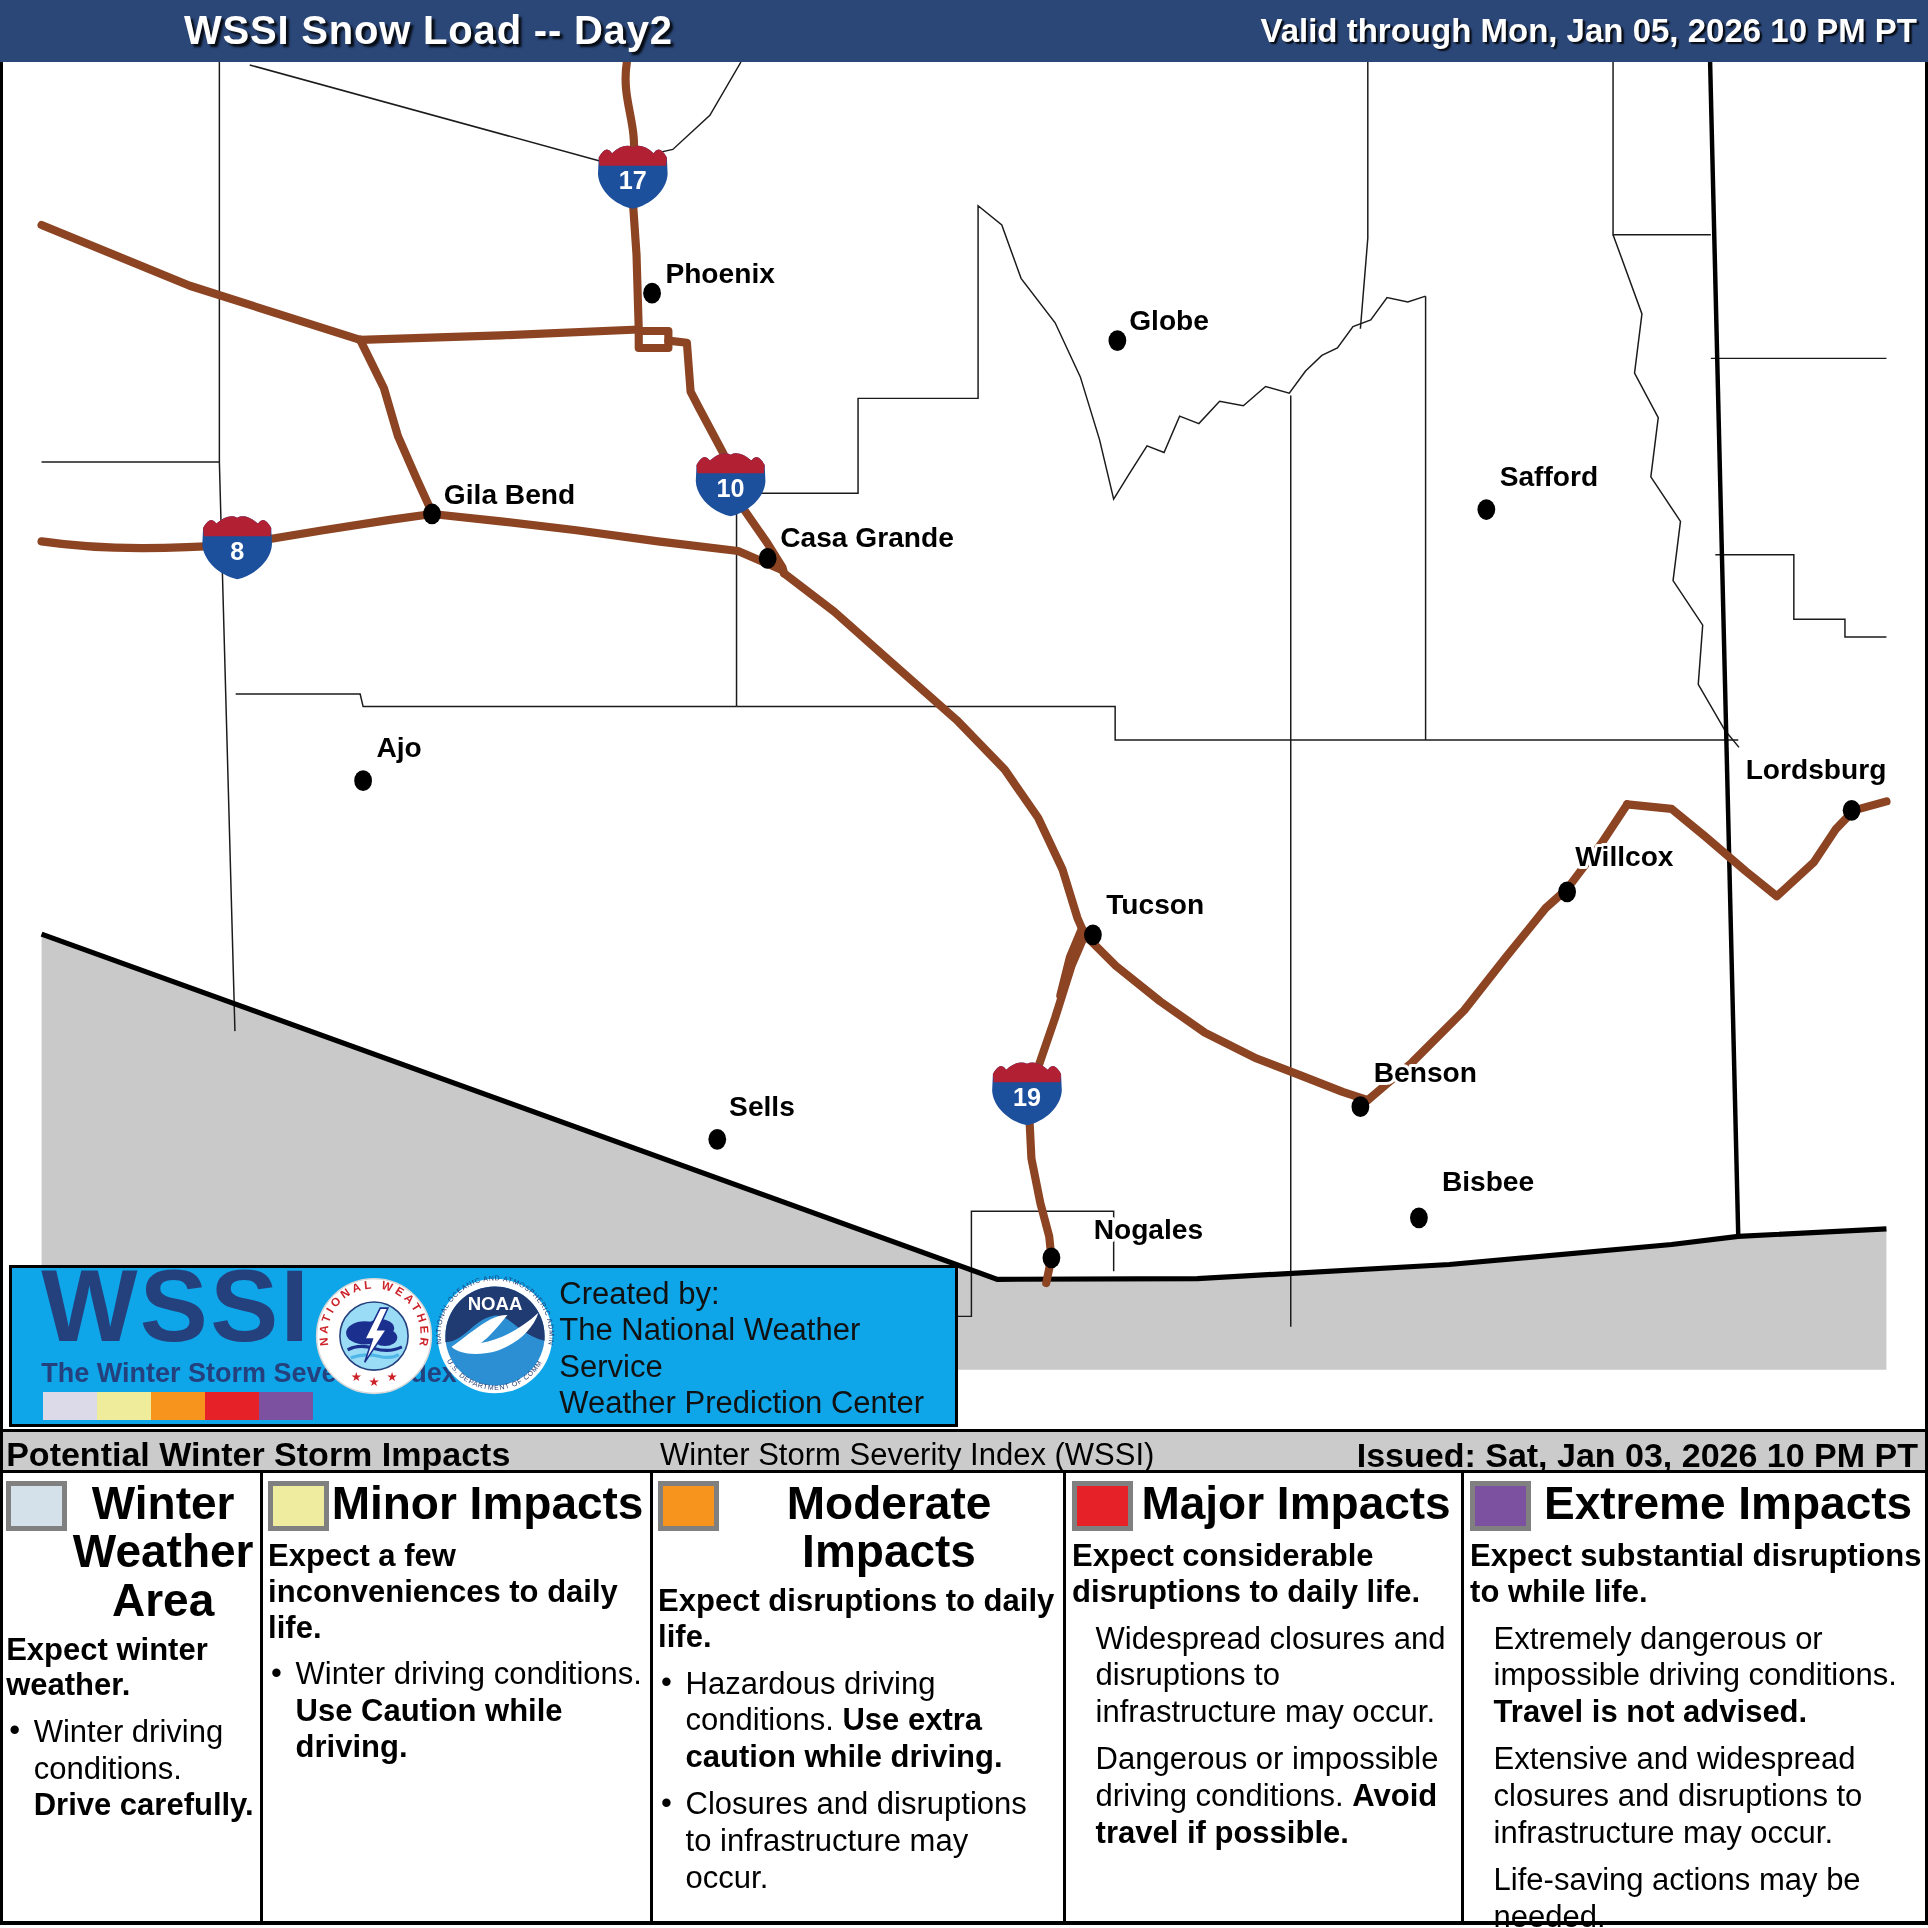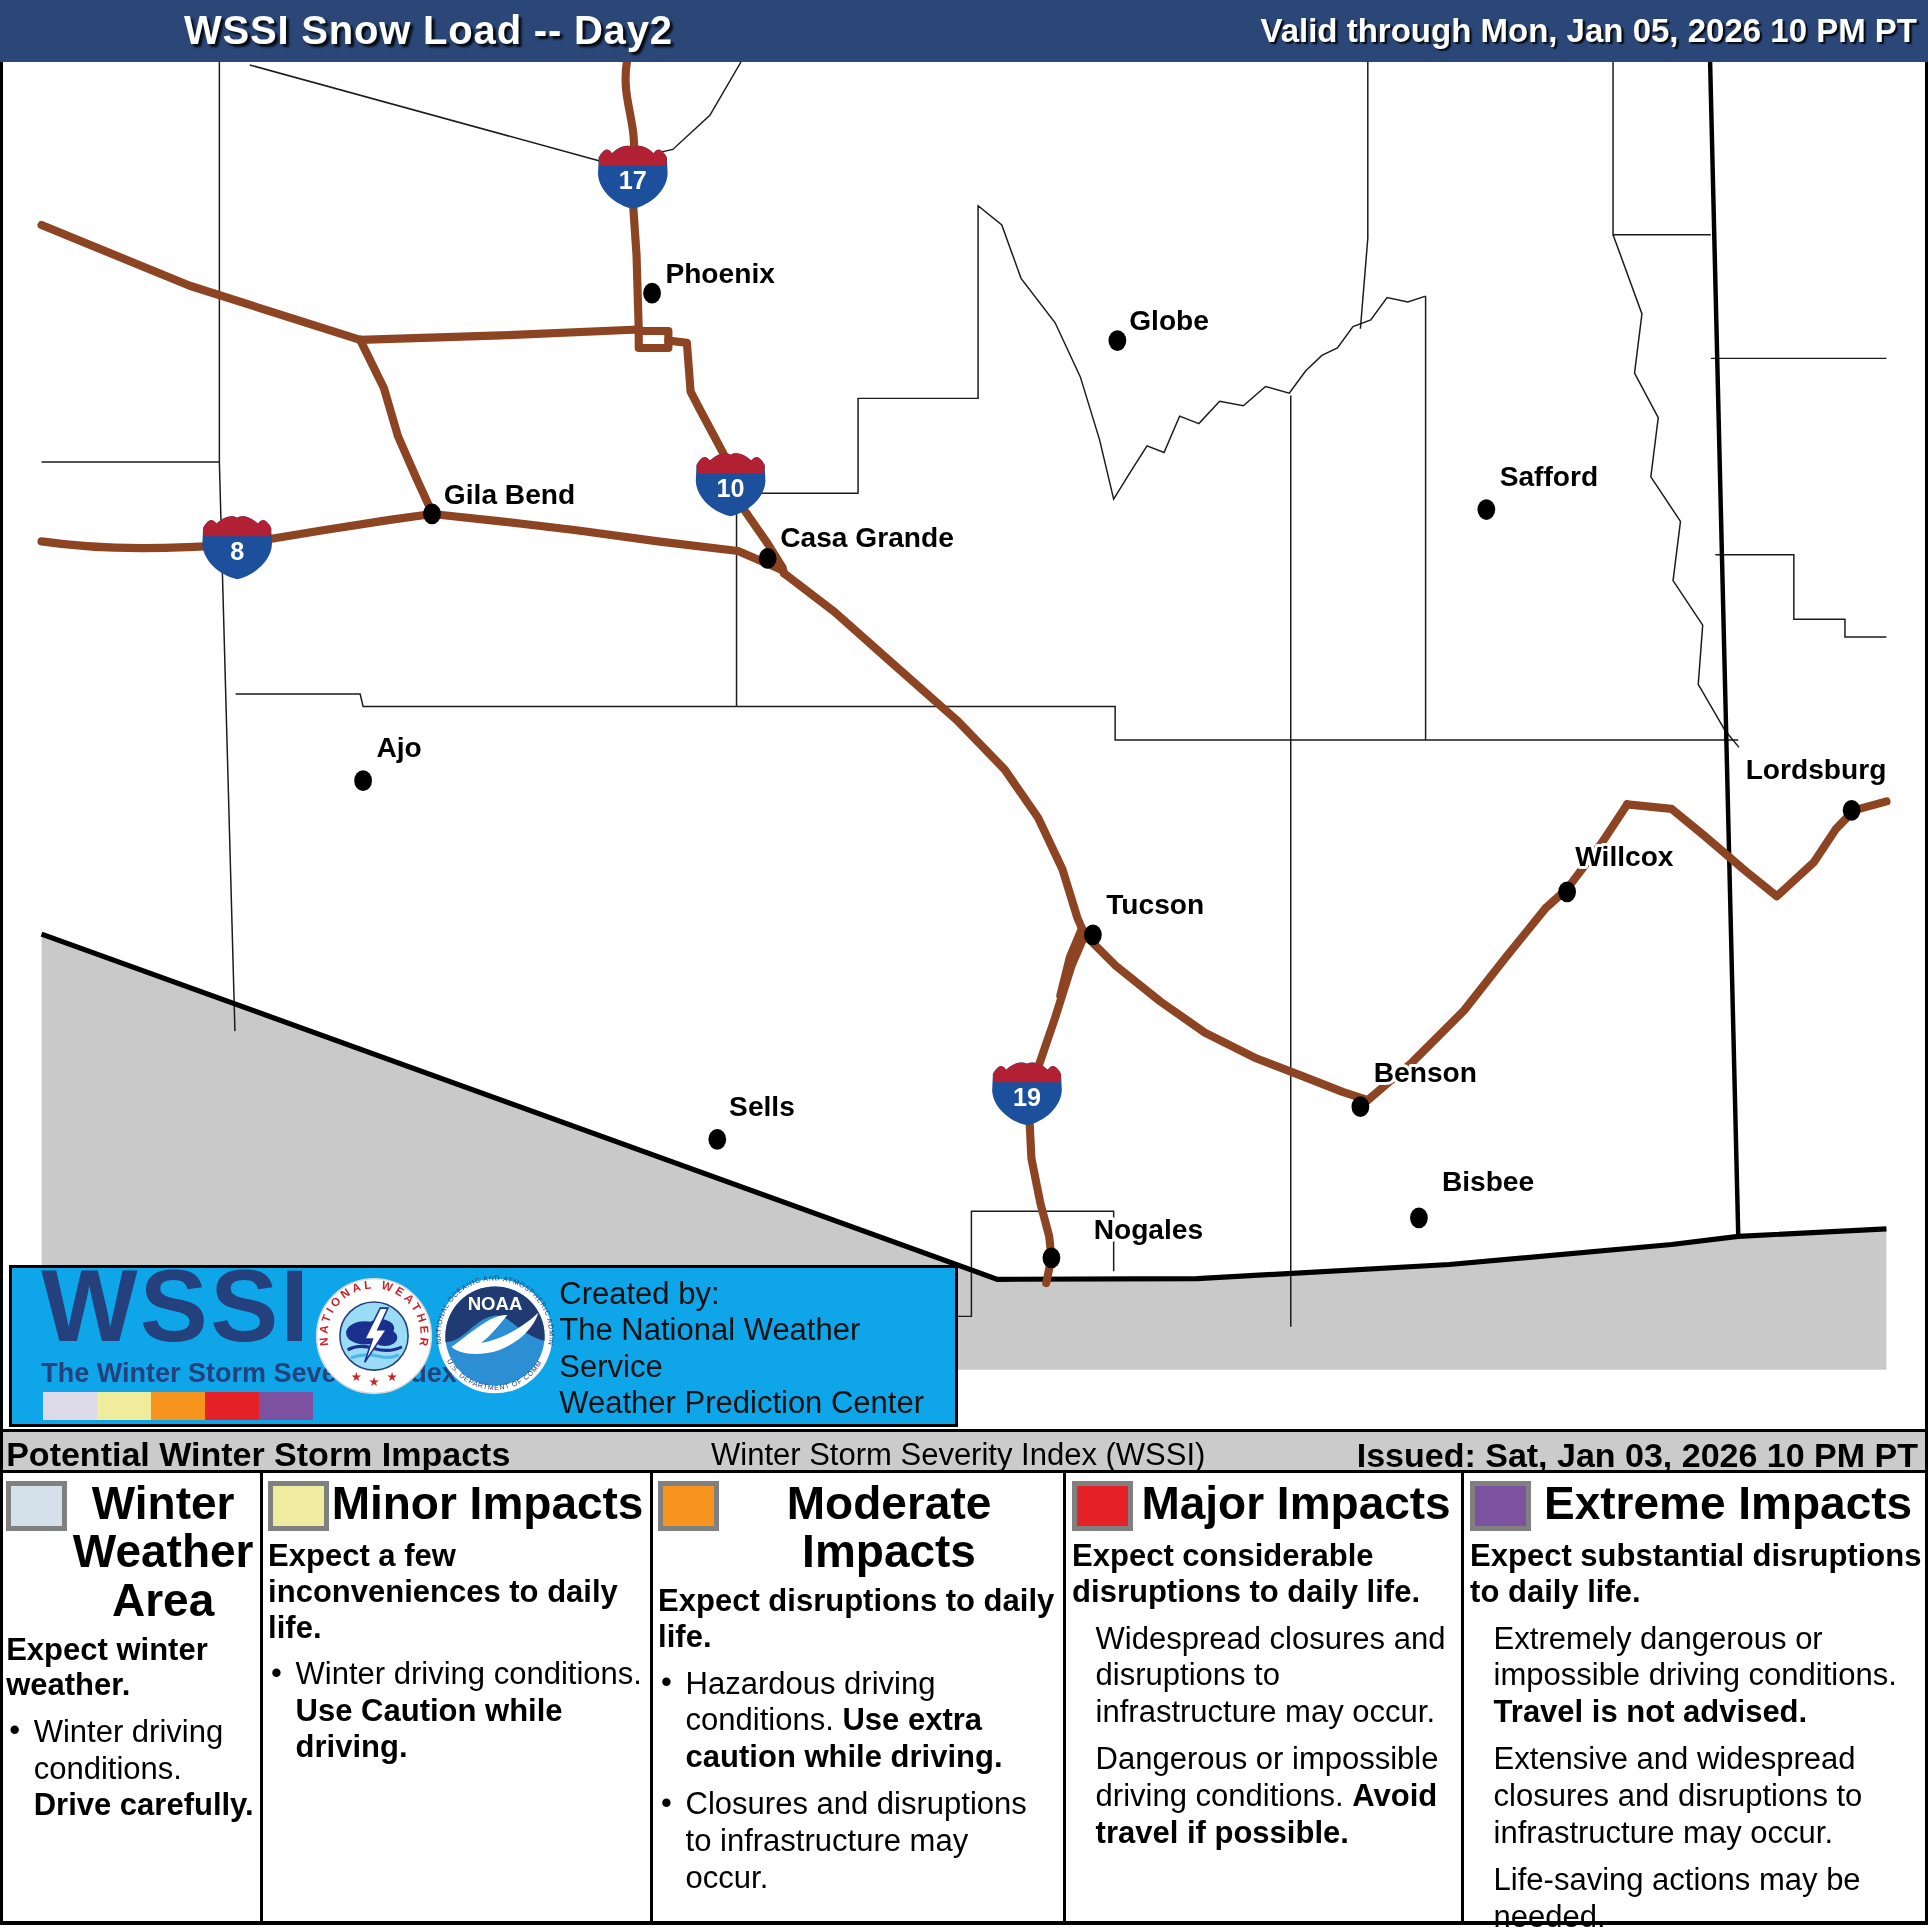--- a/index.html
+++ b/index.html
@@ -22,21 +22,21 @@
   #wssi-tm{position:absolute;left:316px;top:71px;font-size:17px;font-weight:bold;color:#24417E;}
   #wssi-tagline{position:absolute;left:29px;top:90px;font-size:27px;font-weight:bold;color:#24417E;}
   #wssi-bar{position:absolute;left:31px;top:124px;height:28px;display:flex;}
   #wssi-bar .seg{width:54px;height:28px;}
   #created{position:absolute;left:547px;top:7.7px;font-size:31px;color:#111;line-height:1.18;}
   .seal{position:absolute;top:6.2px;}
   
   #gray-bar{position:absolute;left:0;top:1429px;width:1928px;height:44px;background:#CBCBCB;
     border-top:3.1px solid #000;border-bottom:3.1px solid #000;box-sizing:border-box;}
   #gray-bar .l{position:absolute;left:6.2px;top:3.1px;font-size:34px;font-weight:bold;color:#000;}
-  #gray-bar .c{position:absolute;left:711px;top:5.4px;font-size:31px;color:#000;}
+  #gray-bar .c{position:absolute;left:660px;top:5.4px;font-size:31px;color:#000;}
   #gray-bar .r{position:absolute;right:10px;top:3.9px;font-size:34px;font-weight:bold;color:#000;}
   
   #legend{position:absolute;left:0;top:1473px;width:1928px;height:455px;background:#fff;}
   .vsep{position:absolute;top:0;width:3.1px;height:452px;background:#000;}
   .leg-col{position:absolute;top:4.6px;color:#000;}
   .leg-head{display:flex;align-items:flex-start;}
   .swatch{flex:0 0 51px;height:40px;border:5.4px solid #808080;margin:3.1px 0 0 3.1px;}
   .leg-title{flex:1;text-align:center;font-size:46px;font-weight:bold;line-height:1.05;padding-top:1.5px;}
   .leg-intro{font-size:31px;font-weight:bold;margin:7.7px 1.5px 4.6px 3.1px;line-height:1.15;}
   .leg-item{font-size:31px;margin:11px 0 0 4.6px;line-height:1.18;position:relative;}
@@ -259,21 +259,21 @@
       </div>
       <div class="leg-intro">Expect considerable disruptions to daily life.</div>
       <div class="leg-item ind"><span>Widespread closures and disruptions to infrastructure may occur.</span></div>
       <div class="leg-item ind"><span>Dangerous or impossible driving conditions. </span><b>Avoid travel if possible.</b></div>
     </div>
     <div class="leg-col" style="left: 1467px; width: 458px;">
       <div class="leg-head">
         <div class="swatch" style="background: rgb(124, 82, 160);"></div>
         <div class="leg-title">Extreme Impacts</div>
       </div>
-      <div class="leg-intro">Expect substantial disruptions to daily life.</div>
+      <div class="leg-intro">Expect substantial disruptions to while life.</div>
       <div class="leg-item ind"><span>Extremely dangerous or impossible driving conditions. </span><b>Travel is not advised.</b></div>
       <div class="leg-item ind"><span>Extensive and widespread closures and disruptions to infrastructure may occur.</span></div>
       <div class="leg-item ind"><span>Life-saving actions may be needed.</span></div>
     </div>
   </div>
 
 <div class="frame" style="left:0;top:62px;width:1928px;height:1863px;border-left:3.1px solid #000;border-right:3.1px solid #000;border-bottom:4.6px solid #000;box-sizing:border-box;"></div>
 
 
 </body></html>

